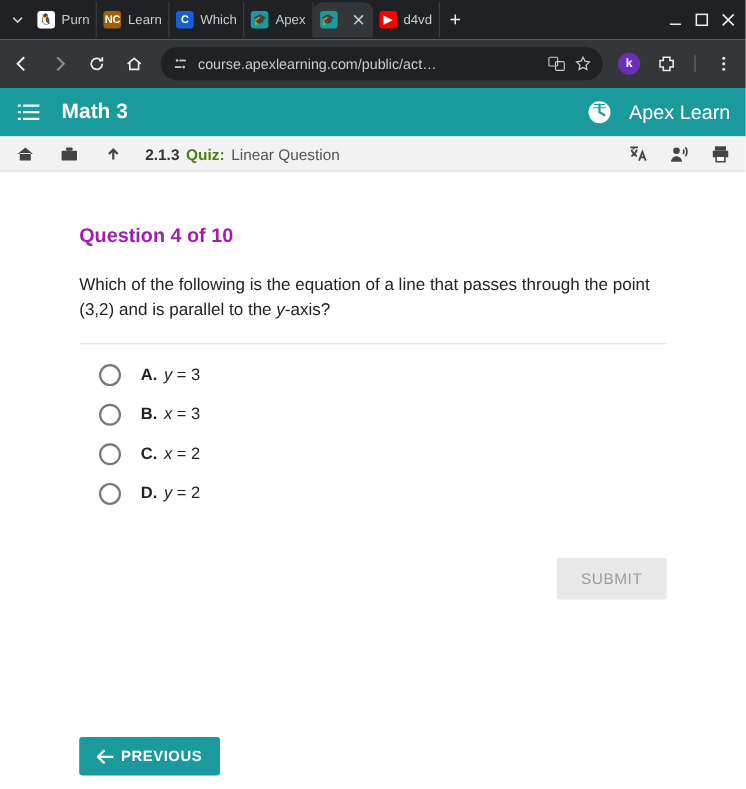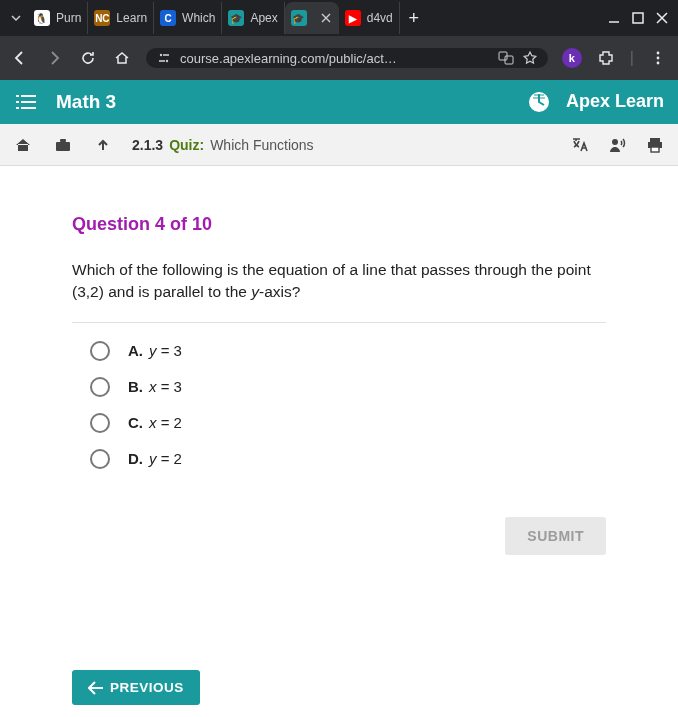--- a/index.html
+++ b/index.html
@@ -12,33 +12,33 @@
   .tab.active { background: #35363a; border-radius: 8px 8px 0 0; border-right:none; }
   .tab-favicon { width: 16px; height: 16px; display:flex; align-items:center; justify-content:center; font-size:10px; font-weight:bold; border-radius:3px; }
   .tab-title { white-space: nowrap; overflow:hidden; }
   .tab-close { width:14px; height:14px; display:flex; align-items:center; justify-content:center; color:#c9ccd0; }
   .newtab { width: 28px; height: 28px; display:flex; align-items:center; justify-content:center; color:#e8eaed; font-size:18px; }
   .win-controls { margin-left:auto; display:flex; gap:12px; padding-right:10px; color:#e8eaed; align-items:center; }
 
   
   .toolbar { height: 44px; background: #35363a; display:flex; align-items:center; padding: 0 10px; gap: 14px; color:#c9ccd0; }
   .tb-icon { width:20px; height:20px; display:flex; align-items:center; justify-content:center; }
-  .omnibox { flex:1; height:20px; background:#202124; border-radius:15px; display:flex; align-items:center; padding:0 10px; gap:8px; color:#c9ccd0; font-size:13px; overflow:hidden; }
+  .omnibox { flex:1; height:30px; background:#202124; border-radius:15px; display:flex; align-items:center; padding:0 10px; gap:8px; color:#c9ccd0; font-size:13px; overflow:hidden; }
   .omni-url { flex:1; white-space:nowrap; overflow:hidden; text-overflow:ellipsis; }
   .ext-icon { width:20px; height:20px; border-radius:50%; background:#6a2fb5; color:#fff; display:flex; align-items:center; justify-content:center; font-size:11px; font-weight:bold; }
 
   
   .apex-header { height:44px; background:#1b9a9d; display:flex; align-items:center; padding:0 14px; color:#fff; }
   .hamburger { width:24px; height:24px; display:flex; align-items:center; justify-content:center; margin-right:18px; }
   .course-title { font-size:19px; font-weight:600; }
-  .apex-brand { margin-left:auto; display:flex; align-items:flex-start; gap:16px; font-size:18px; font-weight:700; }
+  .apex-brand { margin-left:auto; display:flex; align-items:flex-end; gap:16px; font-size:18px; font-weight:400; }
   .brand-logo { width:22px; height:22px; display:flex; align-items:center; justify-content:center; }
 
   
-  .crumb-bar { height:42px; background:#f2f2f2; display:flex; align-items:center; padding:0 12px; gap:18px; color:#555; font-size:14px; border-bottom:1px solid #ddd; }
+  .crumb-bar { height:32px; background:#f2f2f2; display:flex; align-items:center; padding:0 12px; gap:18px; color:#555; font-size:14px; border-bottom:1px solid #ddd; }
   .crumb-icon { width:22px; height:22px; display:flex; align-items:center; justify-content:center; }
   .crumb-text { display:flex; gap:6px; align-items:baseline; }
   .crumb-num { font-weight:700; color:#333; }
   .crumb-quiz { font-weight:700; color:#4d7c0f; }
   .crumb-title { color:#555; }
   .crumb-right { margin-left:auto; display:flex; gap:16px; }
 
   
   .page { padding: 22px 8px 0 8px; }
   .qcard { padding: 26px 64px 0 64px; }
@@ -48,21 +48,21 @@
   .divider { border:none; border-top:1px solid #e0e0e0; margin-bottom:18px; }
 
   .options { display:flex; flex-direction:column; gap:16px; padding-left:18px; }
   .option { display:flex; align-items:center; gap:18px; }
   .radio { width:20px; height:20px; border:2px solid #777; border-radius:50%; flex-shrink:0; }
   .opt-label { font-size:15px; color:#222; display:flex; gap:6px; }
   .opt-letter { font-weight:700; }
   .opt-var { font-style:italic; }
 
   .submit-row { display:flex; justify-content:flex-end; margin-top:48px; }
-  .submit-btn { background:#e8e8e8; color:#9c9c9c; font-size:14px; font-weight:700; letter-spacing:0.5px; padding:11px 22px; border:none; border-radius:3px; }
+  .submit-btn { background:#e8e8e8; color:#9c9c9c; font-size:14px; font-weight:400; letter-spacing:0.5px; padding:11px 22px; border:none; border-radius:3px; }
 
   .prev-row { position:absolute; left:72px; bottom:12px;margin-top:16px; }
   .prev-btn { background:#1b9a9d; color:#fff; font-size:13.5px; font-weight:600; letter-spacing:0.5px; padding:10px 16px; border:none; border-radius:3px; display:flex; align-items:center; gap:6px; }
 
   svg { display:block; }
 </style>
 </head>
 <body>
 
 <div class="tabstrip">
@@ -216,21 +216,21 @@
       </svg>
     </span>
   <span class="crumb-icon">
       <svg width="20" height="20" viewBox="0 0 20 20">
         <path d="M10 15V6M6 10l4-4 4 4" stroke="#444" stroke-width="2" fill="none"></path>
       </svg>
     </span>
   <span class="crumb-text">
     <span class="crumb-num">2.1.3</span>
     <span class="crumb-quiz">Quiz:</span>
-    <span class="crumb-title">Which Functions</span>
+    <span class="crumb-title">Linear Question</span>
   </span>
   <span class="crumb-right">
     <span class="crumb-icon">
         <svg width="20" height="20" viewBox="0 0 20 20">
           <path d="M4 4h7M7 4v2M5 6c1 3 3 5 5 6M10 6c-1 3-3 5-5 6M12 16l3-8 3 8M13 13h4" stroke="#444" stroke-width="1.6" fill="none"></path>
         </svg>
       </span>
     <span class="crumb-icon">
         <svg width="20" height="20" viewBox="0 0 20 20">
           <circle cx="8" cy="7" r="3" fill="#444"></circle>

